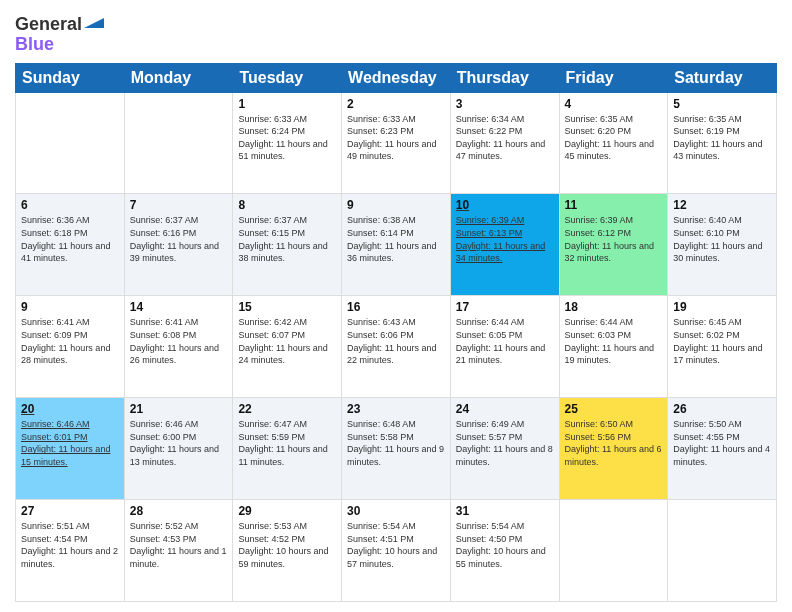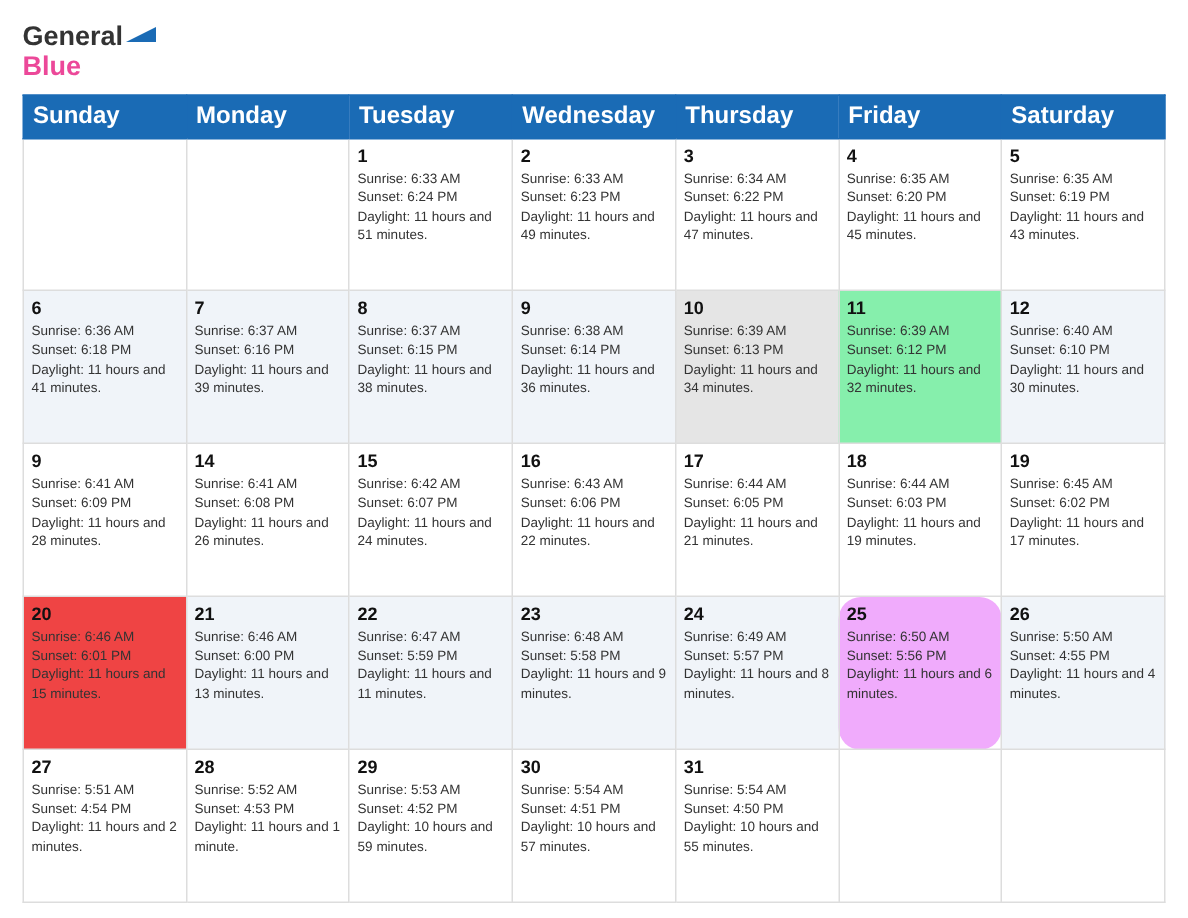--- a/index.html
+++ b/index.html
@@ -26,21 +26,21 @@
     .logo {
       display: flex;
       align-items: center;
     }
     .logo-text {
       font-size: 18px;
       font-weight: bold;
       line-height: 1.1;
     }
     .logo-general { color: #333; }
-    .logo-blue { color: #ec4899; }
+    .logo-blue { color: #8b5cf6; }
     .logo-icon {
       width: 20px;
       height: 20px;
       margin-left: 2px;
       position: relative;
       top: -2px;
     }
     .title-block {
       text-align: right;
     }
@@ -169,21 +169,21 @@
             <div class="day-info">Sunrise: 6:37 AM<br>Sunset: 6:16 PM<br>Daylight: 11 hours and 39 minutes.</div>
           </td>
           <td style="background-color: rgb(240, 244, 249);">
             <span class="day-number">8</span>
             <div class="day-info">Sunrise: 6:37 AM<br>Sunset: 6:15 PM<br>Daylight: 11 hours and 38 minutes.</div>
           </td>
           <td style="background-color: rgb(240, 244, 249);">
             <span class="day-number">9</span>
             <div class="day-info">Sunrise: 6:38 AM<br>Sunset: 6:14 PM<br>Daylight: 11 hours and 36 minutes.</div>
           </td>
-          <td style="background-color: #e5e5e5;">
+          <td style="background-color: #0ea5e9; text-decoration: underline;">
             <span class="day-number">10</span>
             <div class="day-info">Sunrise: 6:39 AM<br>Sunset: 6:13 PM<br>Daylight: 11 hours and 34 minutes.</div>
           </td>
           <td style="background-color: #86efac;">
             <span class="day-number">11</span>
             <div class="day-info">Sunrise: 6:39 AM<br>Sunset: 6:12 PM<br>Daylight: 11 hours and 32 minutes.</div>
           </td>
           <td style="background-color: rgb(240, 244, 249);">
             <span class="day-number">12</span>
             <div class="day-info">Sunrise: 6:40 AM<br>Sunset: 6:10 PM<br>Daylight: 11 hours and 30 minutes.</div>
@@ -213,41 +213,41 @@
           <td>
             <span class="day-number">18</span>
             <div class="day-info">Sunrise: 6:44 AM<br>Sunset: 6:03 PM<br>Daylight: 11 hours and 19 minutes.</div>
           </td>
           <td>
             <span class="day-number">19</span>
             <div class="day-info">Sunrise: 6:45 AM<br>Sunset: 6:02 PM<br>Daylight: 11 hours and 17 minutes.</div>
           </td>
         </tr>
         <tr>
-          <td style="background-color: #ef4444;">
+          <td style="background-color: #7dd3fc; text-decoration: underline;">
             <span class="day-number">20</span>
             <div class="day-info">Sunrise: 6:46 AM<br>Sunset: 6:01 PM<br>Daylight: 11 hours and 15 minutes.</div>
           </td>
           <td style="background-color: rgb(240, 244, 249);">
             <span class="day-number">21</span>
             <div class="day-info">Sunrise: 6:46 AM<br>Sunset: 6:00 PM<br>Daylight: 11 hours and 13 minutes.</div>
           </td>
           <td style="background-color: rgb(240, 244, 249);">
             <span class="day-number">22</span>
             <div class="day-info">Sunrise: 6:47 AM<br>Sunset: 5:59 PM<br>Daylight: 11 hours and 11 minutes.</div>
           </td>
           <td style="background-color: rgb(240, 244, 249);">
             <span class="day-number">23</span>
             <div class="day-info">Sunrise: 6:48 AM<br>Sunset: 5:58 PM<br>Daylight: 11 hours and 9 minutes.</div>
           </td>
           <td style="background-color: rgb(240, 244, 249);">
             <span class="day-number">24</span>
             <div class="day-info">Sunrise: 6:49 AM<br>Sunset: 5:57 PM<br>Daylight: 11 hours and 8 minutes.</div>
           </td>
-          <td style="background-color: #f0abfc; border-radius: 15px;">
+          <td style="background-color: #fde047;">
             <span class="day-number">25</span>
             <div class="day-info">Sunrise: 6:50 AM<br>Sunset: 5:56 PM<br>Daylight: 11 hours and 6 minutes.</div>
           </td>
           <td style="background-color: rgb(240, 244, 249);">
             <span class="day-number">26</span>
             <div class="day-info">Sunrise: 5:50 AM<br>Sunset: 4:55 PM<br>Daylight: 11 hours and 4 minutes.</div>
           </td>
         </tr>
         <tr>
           <td>

